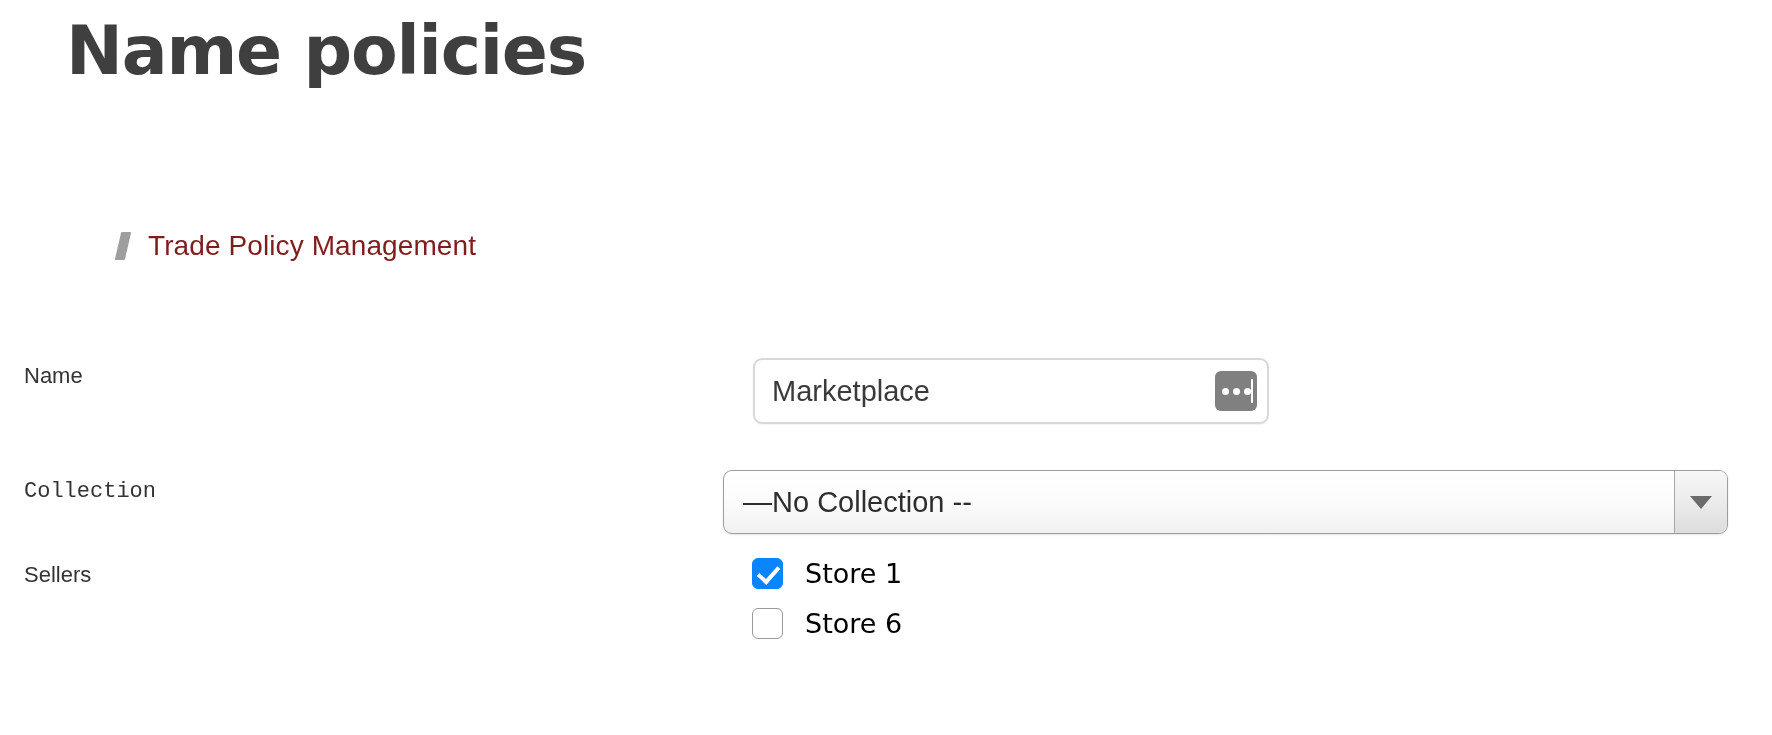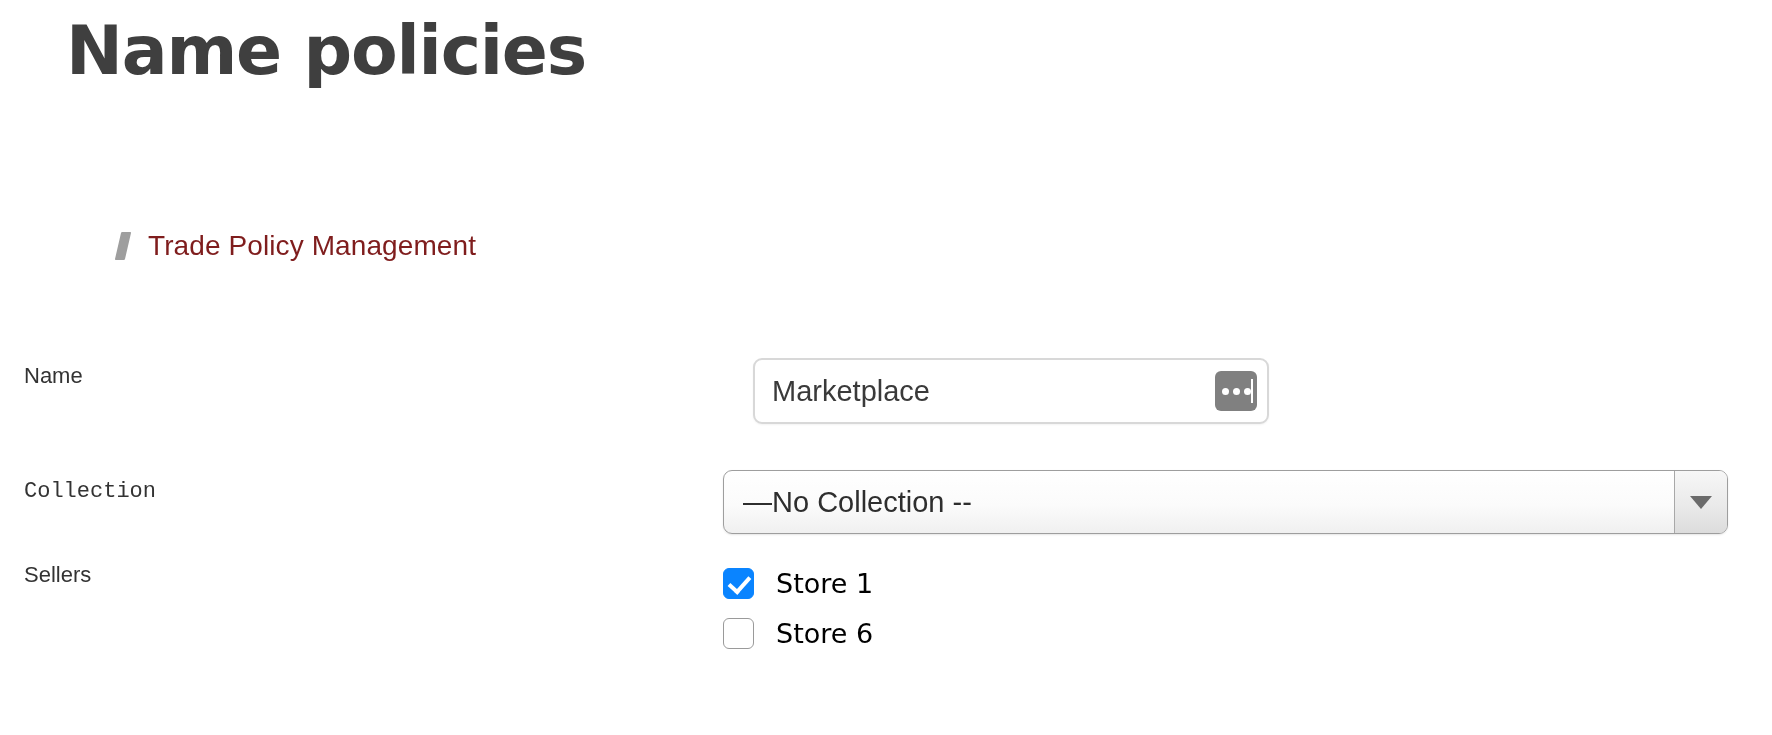--- a/index.html
+++ b/index.html
@@ -170,23 +170,24 @@
   }
 
   
   .sellers-list {
     position: absolute;
     left: 723px;
     top: 558px;
   }
   .seller-row {
     display: flex;
-    align-items: center;
+    align-items: flex-start;
     height: 50px;
     cursor: pointer;
+    margin-left: 29px;
   }
   .checkbox {
     flex: 0 0 auto;
     width: 31px;
     height: 31px;
     box-sizing: border-box;
     border-radius: 6px;
     border: 1px solid #9a9a9a;
     background: #ffffff;
     position: relative;

